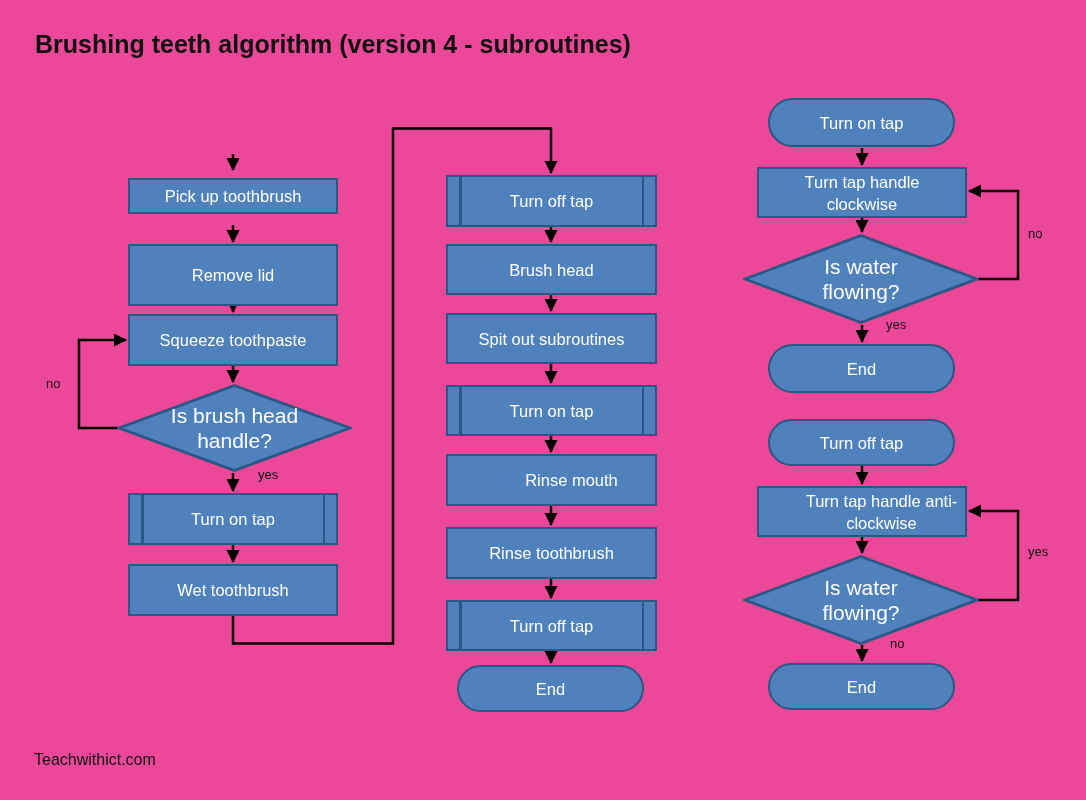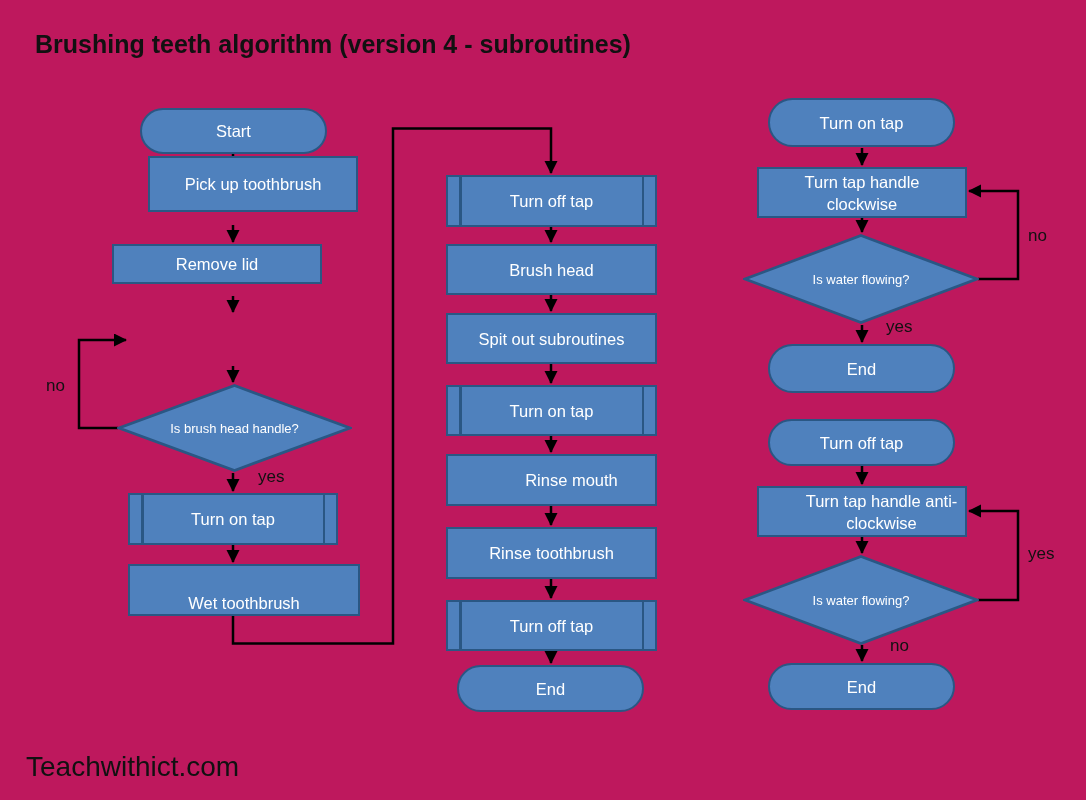--- a/index.html
+++ b/index.html
@@ -3,52 +3,52 @@
 <meta charset="utf-8">
 <style>
   :root{
     --node-fill:#4f81bd;
     --node-border:#2a5784;
     --connector:#000000;
     --node-text:#ffffff;
   }
   html,body{margin:0;padding:0;background:#ffffff;}
   .canvas{
-    position:relative;width:1086px;height:800px;background:#be185d;overflow:hidden;
+    position:relative;width:1086px;height:800px;background:#ec4899;overflow:hidden;
     font-family:"Liberation Sans",sans-serif;
   }
   .title{
     position:absolute;left:35px;top:30px;font-size:25px;font-weight:700;color:#111111;
   }
   .footer{
-    position:absolute;left:26px;top:751px;font-size:28px;font-weight:400;color:#111111;
+    position:absolute;left:34px;top:751px;font-size:16px;font-weight:400;color:#111111;
   }
   .node{
     position:absolute;box-sizing:border-box;
     background:var(--node-fill);
     border:2.5px solid var(--node-border);
     color:var(--node-text);
     display:flex;align-items:center;justify-content:center;text-align:center;
     font-size:16.5px;line-height:22px;
   }
   .terminator{border-radius:26px;}
   .subroutine::before,.subroutine::after{
     content:"";position:absolute;top:0;bottom:0;width:2.5px;background:var(--node-border);
   }
   .subroutine::before{left:11px;}
   .subroutine::after{right:11px;}
   .diamond{
     position:absolute;
     display:flex;align-items:center;justify-content:center;text-align:center;
-    color:var(--node-text);font-size:13px;line-height:25px;
+    color:var(--node-text);font-size:21px;line-height:25px;
   }
   .diamond svg{position:absolute;left:0;top:0;width:100%;height:100%;}
   .diamond .dlabel{position:relative;z-index:1;}
   .edge-label{
-    position:absolute;color:#111111;font-size:17px;
+    position:absolute;color:#111111;font-size:13px;
   }
   .connector-layer{position:absolute;left:0;top:0;width:1086px;height:800px;}
   .connector-layer polyline{fill:none;stroke:var(--connector);stroke-width:2.5px;}
   .wrap-150{max-width:150px;}
   .wrap-100{max-width:110px;}
   .wrap-170{max-width:175px;}
 </style>
 </head>
 <body>
 
@@ -80,48 +80,48 @@
     <polyline points="862,148 862,165" marker-end="url(#arrow)"></polyline>
     <polyline points="862,218 862,232" marker-end="url(#arrow)"></polyline>
     <polyline points="862,325 862,342" marker-end="url(#arrow)"></polyline>
     <polyline points="978,279 1018,279 1018,191 969,191" marker-end="url(#arrow)"></polyline>
     <polyline points="862,466 862,484" marker-end="url(#arrow)"></polyline>
     <polyline points="862,537 862,553" marker-end="url(#arrow)"></polyline>
     <polyline points="862,645 862,661" marker-end="url(#arrow)"></polyline>
     <polyline points="978,600 1018,600 1018,511 969,511" marker-end="url(#arrow)"></polyline>
   </svg>
 
-  <div class="node terminator" style="left:140px;top:108px;width:187px;height:46px;">
-    <span>Start</span>
-  </div>
-
-  <div class="node" style="left:128px;top:156px;width:210px;height:56px;margin-left:20px;">
+
+  <div class="node" style="left:128px;top:178px;width:210px;height:36px;">
     <span>Pick up toothbrush</span>
   </div>
 
-  <div class="node" style="left:112px;top:244px;width:210px;height:40px;">
+  <div class="node" style="left:128px;top:244px;width:210px;height:62px;">
     <span>Remove lid</span>
   </div>
 
+  <div class="node" style="left:128px;top:314px;width:210px;height:52px;">
+    <span>Squeeze toothpaste</span>
+  </div>
 
   <div class="diamond" style="left:117px;top:384px;width:235px;height:88px;">
     <svg viewBox="0 0 235 88" preserveAspectRatio="none">
       <polygon points="117.5,1.5 233,44 117.5,86.5 2,44" fill="#4f81bd" stroke="#2a5784" stroke-width="2.8"></polygon>
     </svg>
     <span class="dlabel wrap-150">Is brush head handle?</span>
   </div>
 
   <div class="edge-label" style="left:46px;top:376px;">no</div>
   <div class="edge-label" style="left:258px;top:467px;">yes</div>
 
   <div class="node subroutine" style="left:128px;top:493px;width:210px;height:52px;">
     <span>Turn on tap</span>
   </div>
 
-  <div class="node" style="left:128px;top:564px;width:232px;height:52px;align-items:flex-end;">
+  <div class="node" style="left:128px;top:564px;width:210px;height:52px;">
     <span>Wet toothbrush</span>
   </div>
 
   <div class="node subroutine" style="left:446px;top:175px;width:211px;height:52px;">
     <span>Turn off tap</span>
   </div>
 
   <div class="node" style="left:446px;top:244px;width:211px;height:51px;">
     <span>Brush head</span>
   </div>

